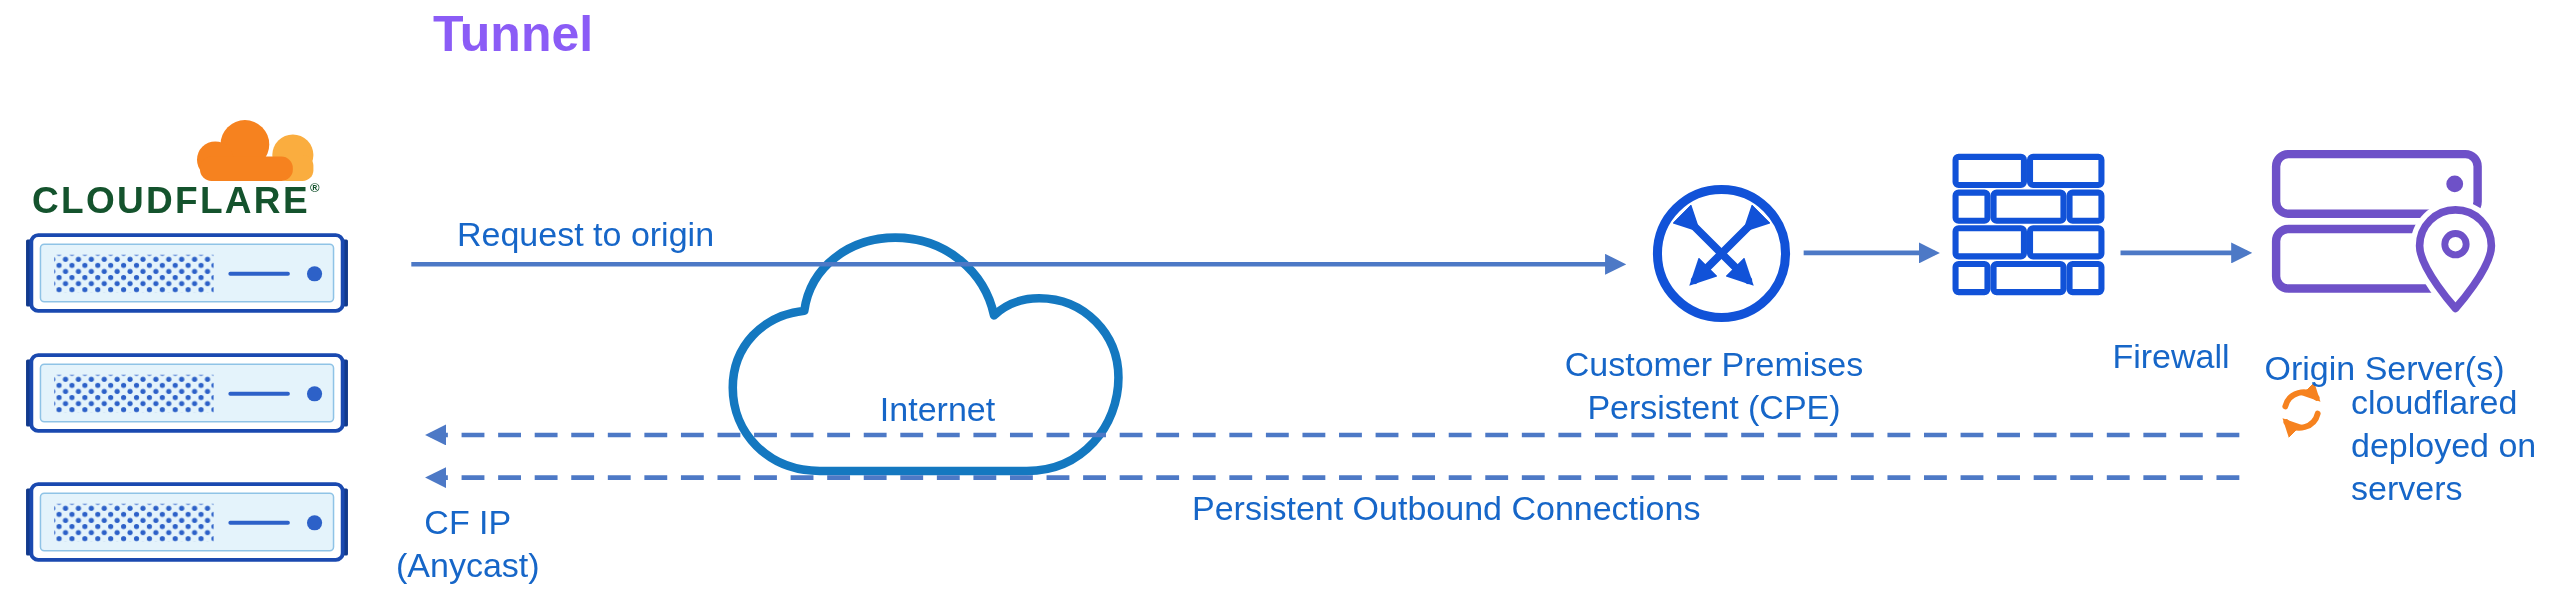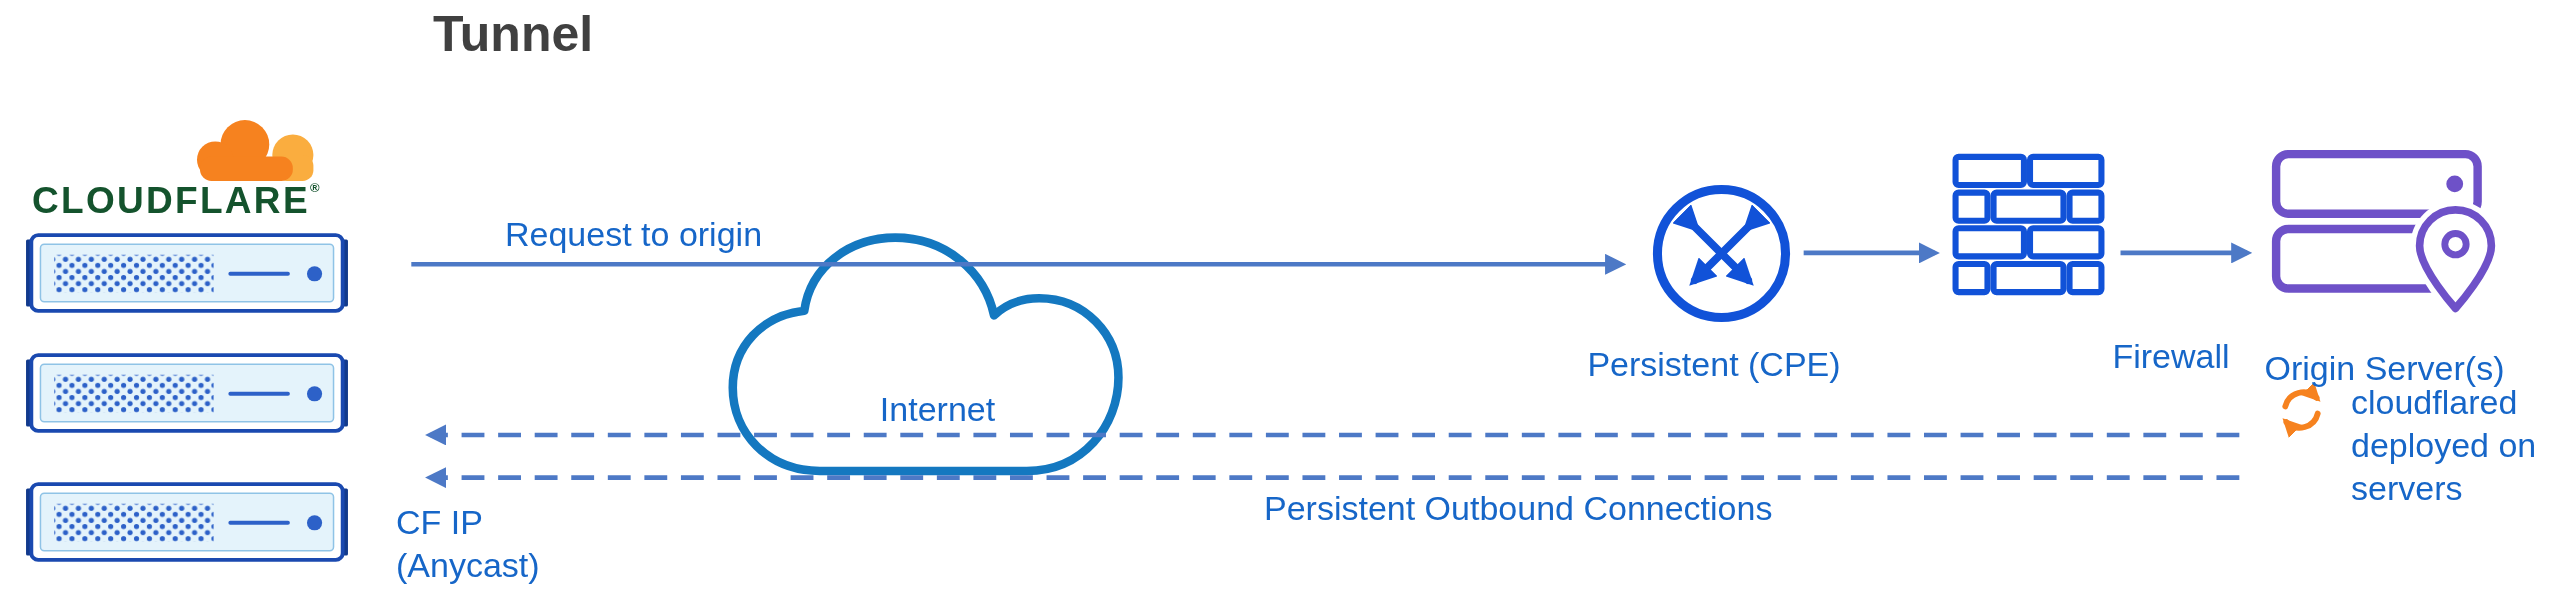--- a/index.html
+++ b/index.html
@@ -1,21 +1,21 @@
 <!DOCTYPE html>
 <html style="font-size:12.2px"><head>
 <meta charset="utf-8">
 <style>
   html,body{margin:0;padding:0;background:#ffffff;}
   .canvas{position:relative;width:2576px;height:617px;background:#ffffff;overflow:hidden;
           font-family:"Liberation Sans",sans-serif;}
   .abs{position:absolute;}
   .lbl{position:absolute;color:#1666C8;font-size:34px;line-height:1.26;z-index:6;white-space:pre-line;}
   .center{text-align:center;}
-  .title{position:absolute;left:433px;top:4.6px;font-size:50px;font-weight:600;color:#404040;z-index:6;}
+  .title{position:absolute;left:433px;top:4.6px;font-size:50px;font-weight:600;color:#8b5cf6;z-index:6;}
   .brand{position:absolute;left:32px;top:180px;font-size:37px;font-weight:700;letter-spacing:2.3px;
          color:#14532d;z-index:6;white-space:nowrap;}
   .brand sup{font-size:13px;letter-spacing:0;vertical-align:21.3px;}
   .icon{position:absolute;z-index:2;}
   .connectors{position:absolute;left:0;top:0;z-index:5;pointer-events:none;}
 </style>
 </head>
 <body>
 
 <div class="canvas">
@@ -63,38 +63,38 @@
   <svg class="icon" style="left:23px;top:232px;" width="328" height="82" viewBox="0 0 430 108">
       <use href="#srv"></use>
     </svg>
   <svg class="icon" style="left:23px;top:352px;" width="328" height="82" viewBox="0 0 430 108">
       <use href="#srv"></use>
     </svg>
   <svg class="icon" style="left:23px;top:481px;" width="328" height="82" viewBox="0 0 430 108">
       <use href="#srv"></use>
     </svg>
 
-  <div class="lbl" style="left:396px;top:501px;"><span style="display:block">CF IP</span><span style="display:block">(Anycast)</span></div>
+  <div class="lbl" style="left:396px;top:501px;text-align:center;"><span style="display:block">CF IP</span><span style="display:block">(Anycast)</span></div>
 
-  <div class="lbl" style="left:457px;top:213px;margin-left:48px;">Request to origin</div>
+  <div class="lbl" style="left:457px;top:213px;">Request to origin</div>
 
   <svg class="icon" style="left:711px;top:227px;" width="451" height="267" viewBox="0 0 580 340">
     <path d="M140 312 C 72 312 28 262 28 205 C 28 152 66 112 120 106
              C 128 48 180 12 237 12 C 302 12 352 56 364 112
              C 379 98 400 90 422 90 C 480 90 524 136 524 192
              C 524 254 478 312 406 312 Z" fill="#ffffff" stroke="#1478C0" stroke-width="11" stroke-linejoin="round"></path>
   </svg>
   <div class="lbl center" style="left:823px;top:388px;width:229px;">Internet</div>
 
   <svg class="icon" style="left:1649px;top:181px;" width="145" height="145" viewBox="0 0 120 120">
     <circle cx="60" cy="60" r="53" fill="#ffffff" stroke="#1152D8" stroke-width="7.5"></circle>
     <line x1="38" y1="38" x2="82" y2="82" stroke="#1152D8" stroke-width="6.5" stroke-linecap="round" marker-start="url(#micon)" marker-end="url(#micon)"></line>
     <line x1="82" y1="38" x2="38" y2="82" stroke="#1152D8" stroke-width="6.5" stroke-linecap="round" marker-start="url(#micon)" marker-end="url(#micon)"></line>
   </svg>
-  <div class="lbl center" style="left:1539px;top:343px;width:350px;"><span style="display:block">Persistent (CPE)</span></div>
+  <div class="lbl center" style="left:1539px;top:343px;width:350px;"><span style="display:block">Customer Premises</span><span style="display:block">Persistent (CPE)</span></div>
 
   <svg class="icon" style="left:1951px;top:152px;" width="155" height="145" viewBox="0 0 204 190">
     <g fill="#ffffff" stroke="#1152D8" stroke-width="8" stroke-linejoin="round">
       <rect x="6" y="6" width="90" height="37" rx="4"></rect>
       <rect x="104" y="6" width="94" height="37" rx="4"></rect>
       <rect x="6" y="53" width="42" height="37" rx="4"></rect>
       <rect x="56" y="53" width="92" height="37" rx="4"></rect>
       <rect x="156" y="53" width="42" height="37" rx="4"></rect>
       <rect x="6" y="100" width="90" height="37" rx="4"></rect>
       <rect x="104" y="100" width="94" height="37" rx="4"></rect>
@@ -114,21 +114,21 @@
     <circle cx="243" cy="126" r="14" fill="#ffffff" stroke="#6E51C8" stroke-width="9"></circle>
   </svg>
   <div class="lbl center" style="left:2255px;top:335px;width:259px;margin-top:12px;">Origin Server(s)</div>
 
   <svg class="icon" style="left:2271px;top:381px;" width="61" height="58" viewBox="0 0 100 100">
     <path d="M22 44 A 32 32 0 0 1 76 29" fill="none" stroke="#F6821F" stroke-width="10" stroke-linecap="round" marker-end="url(#moran)"></path>
     <path d="M78 56 A 32 32 0 0 1 24 71" fill="none" stroke="#F6821F" stroke-width="10" stroke-linecap="round" marker-end="url(#moran)"></path>
   </svg>
   <div class="lbl" style="left:2351px;top:381px;width:229px;">cloudflared deployed on servers</div>
 
-  <div class="lbl" style="left:1264px;top:487px;">Persistent Outbound Connections</div>
+  <div class="lbl" style="left:1192px;top:487px;">Persistent Outbound Connections</div>
 
   <svg class="connectors" width="2576" height="617" viewBox="0 0 3382 810">
     <line x1="540" y1="347" x2="2128" y2="347" stroke="#4D79C6" stroke-width="6" marker-end="url(#mblue)"></line>
     <line x1="2368" y1="332" x2="2540" y2="332" stroke="#4D79C6" stroke-width="6" marker-end="url(#mblue)"></line>
     <line x1="2784" y1="332" x2="2950" y2="332" stroke="#4D79C6" stroke-width="6" marker-end="url(#mblue)"></line>
     <line x1="2940" y1="571" x2="565" y2="571" stroke="#4D79C6" stroke-width="6" stroke-dasharray="30 18" marker-end="url(#mblue)"></line>
     <line x1="2940" y1="627" x2="565" y2="627" stroke="#4D79C6" stroke-width="6" stroke-dasharray="30 18" marker-end="url(#mblue)"></line>
   </svg>
 
 </div>

